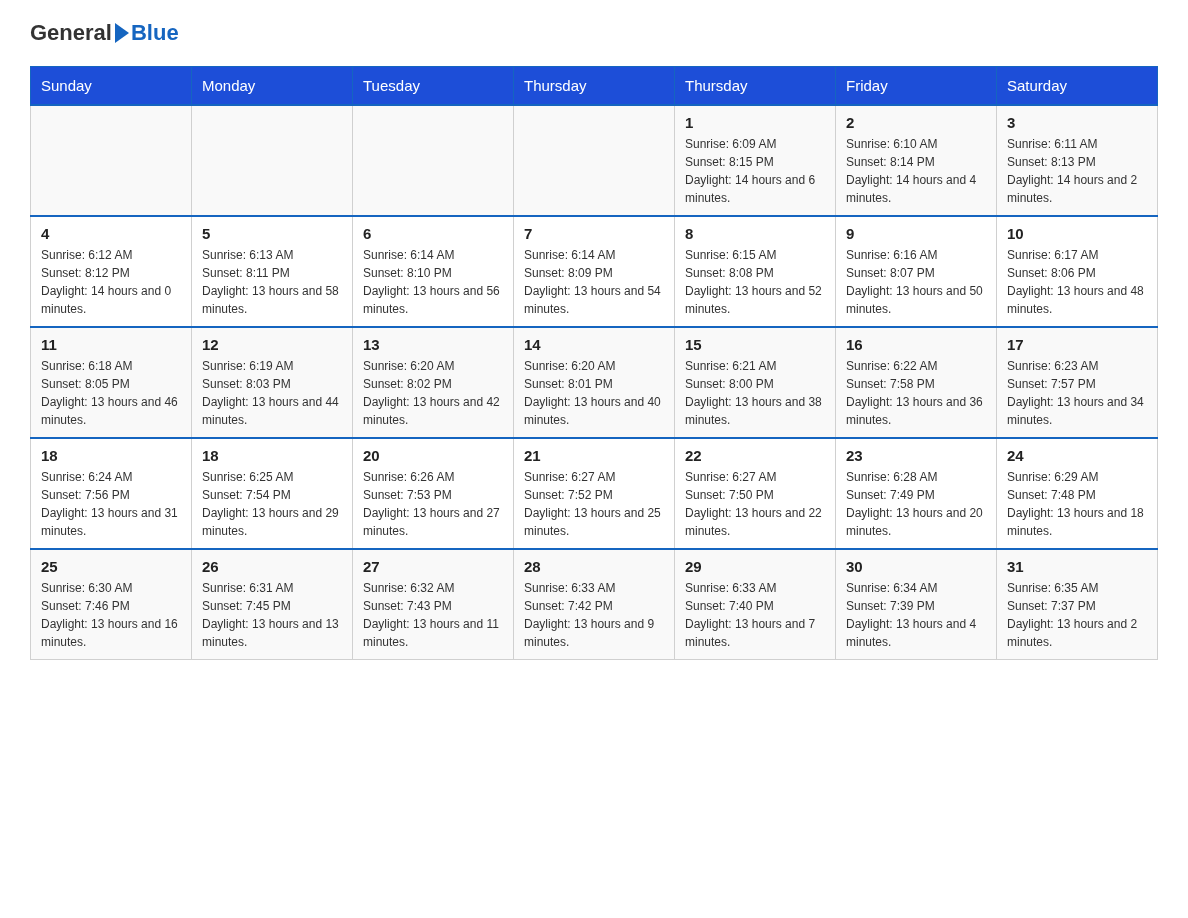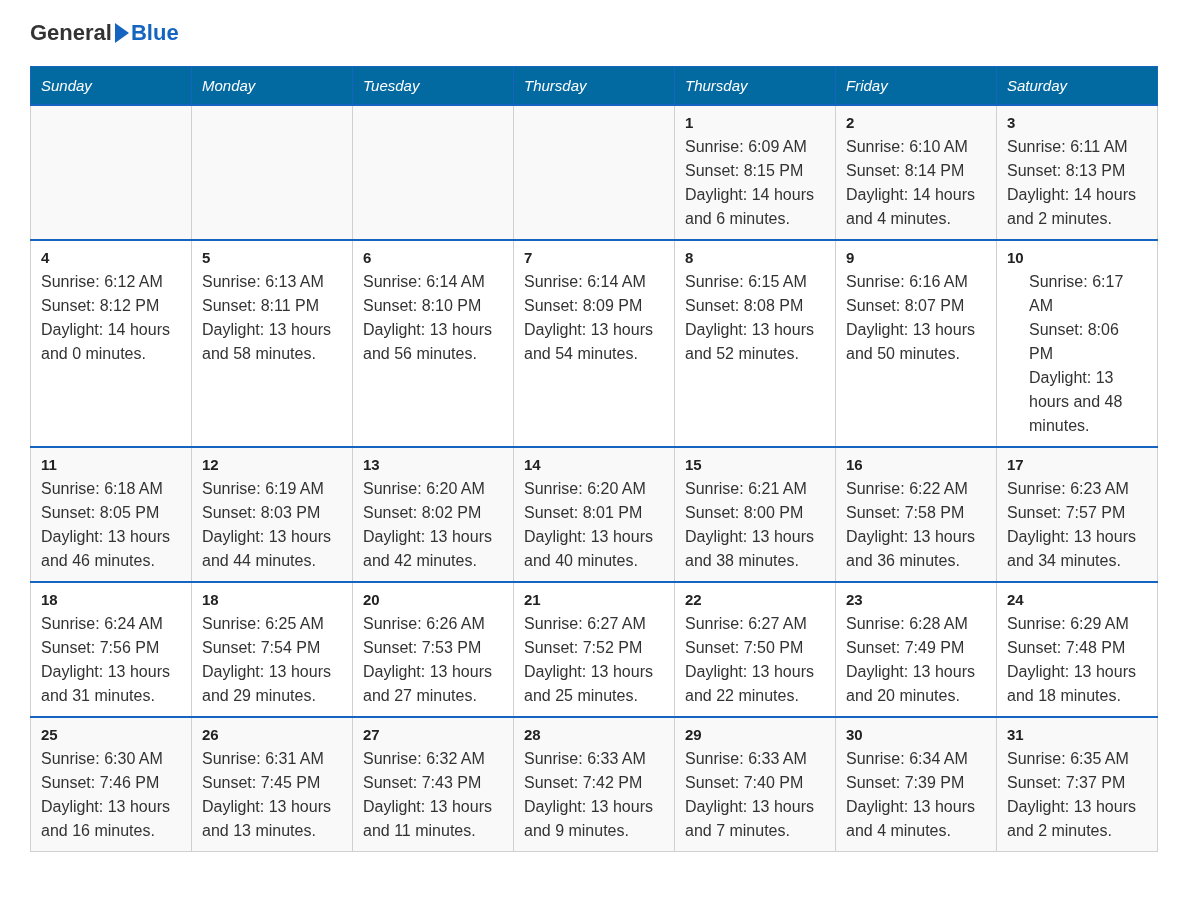--- a/index.html
+++ b/index.html
@@ -47,22 +47,21 @@
     .location-title {
       font-size: 20px;
       color: #555;
       margin-top: 4px;
     }
     table {
       width: 100%;
       border-collapse: collapse;
     }
     thead tr {
-      background-color: #0369a1;
-      font-style: italic;
+      background-color: #1d4ed8;
     }
     thead th {
       color: #fff;
       padding: 10px 10px;
       font-size: 15px;
       font-weight: 500;
       text-align: left;
       border: 1px solid #1565c0;
     }
     tbody tr {
@@ -83,21 +82,21 @@
       height: 110px;
     }
     .day-num {
       font-size: 15px;
       font-weight: bold;
       display: block;
       margin-bottom: 4px;
       color: #222;
     }
     .day-info {
-      font-size: 16px;
+      font-size: 12px;
       color: #333;
       line-height: 1.5;
     }
     tbody tr:first-child td {
       border-top: 2px solid #1565c0;
     }
   </style>
 </head>
 <body>
 
@@ -180,21 +179,21 @@
 Daylight: 13 hours and 52 minutes.</div>
         </td>
         <td>
           <span class="day-num">9</span>
           <div class="day-info" style="white-space: pre-line;">Sunrise: 6:16 AM
 Sunset: 8:07 PM
 Daylight: 13 hours and 50 minutes.</div>
         </td>
         <td>
           <span class="day-num">10</span>
-          <div class="day-info" style="white-space: pre-line; margin-left: 22px;">Sunrise: 6:17 AM
+          <div class="day-info" style="white-space: pre-line;">Sunrise: 6:17 AM
 Sunset: 8:06 PM
 Daylight: 13 hours and 48 minutes.</div>
         </td>
       </tr>
       <tr>
         <td>
           <span class="day-num">11</span>
           <div class="day-info" style="white-space: pre-line;">Sunrise: 6:18 AM
 Sunset: 8:05 PM
 Daylight: 13 hours and 46 minutes.</div>

